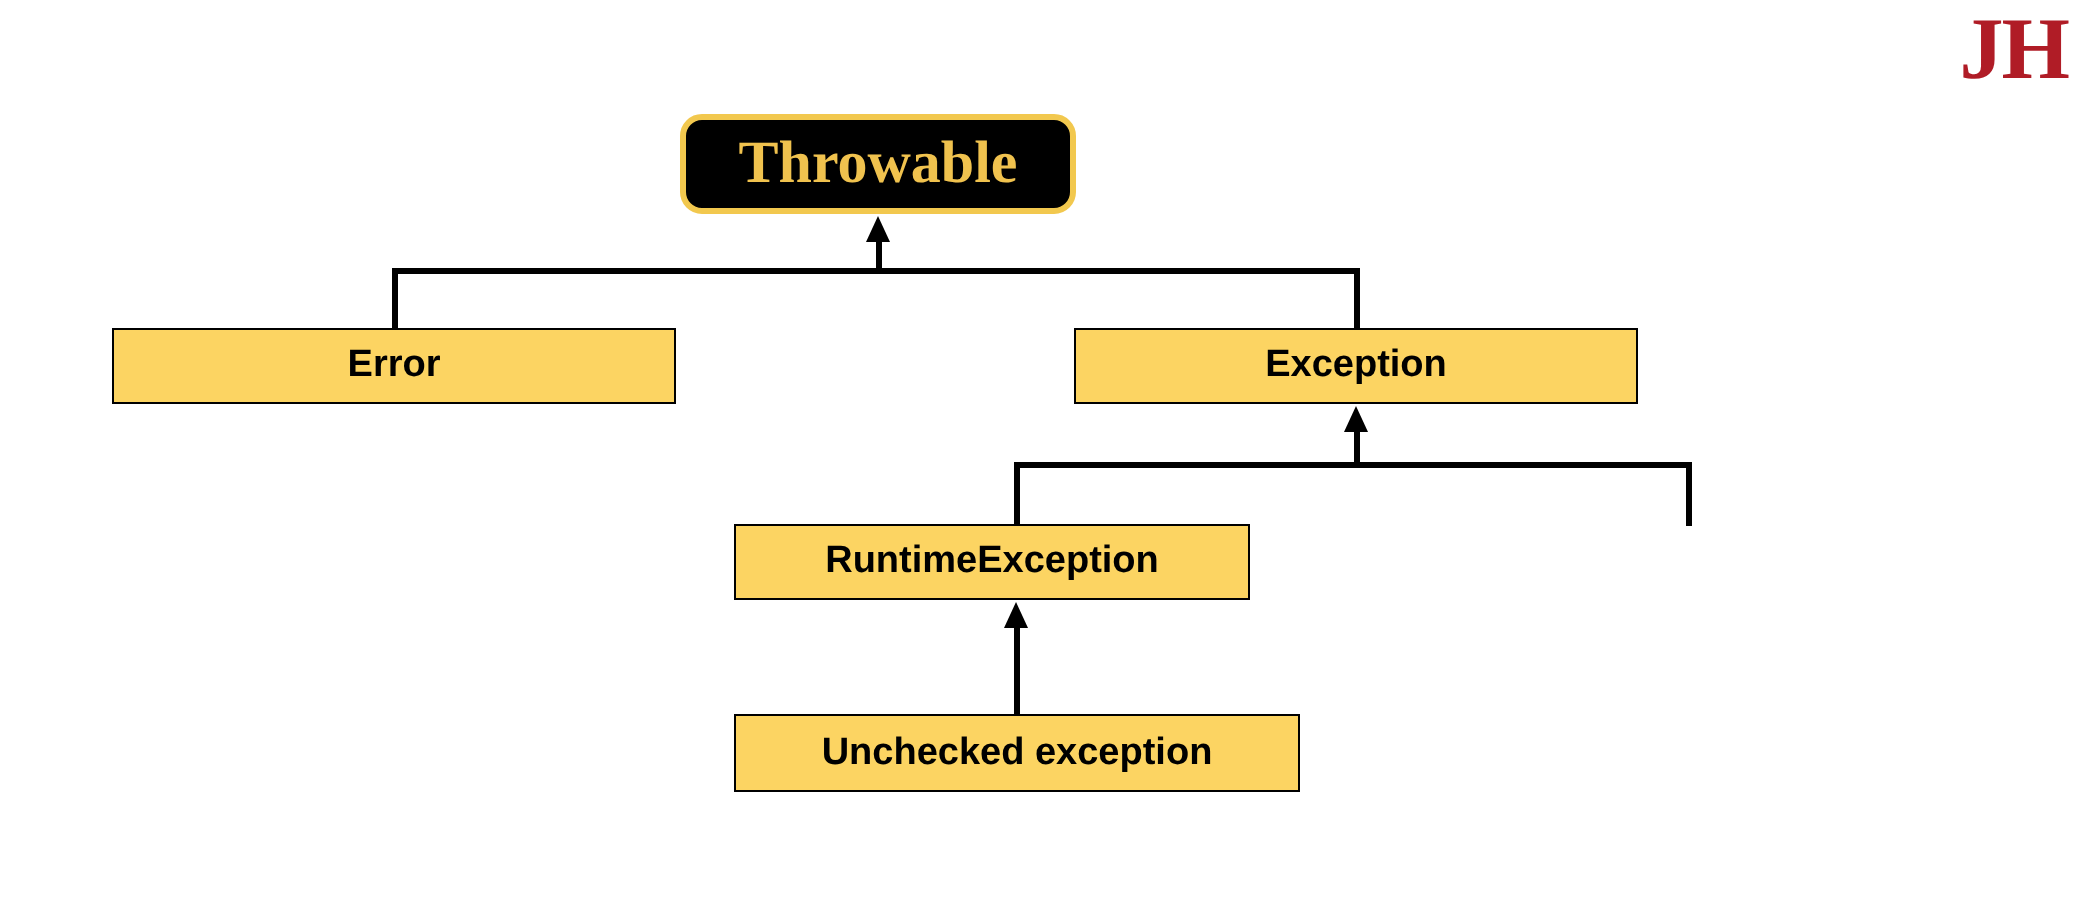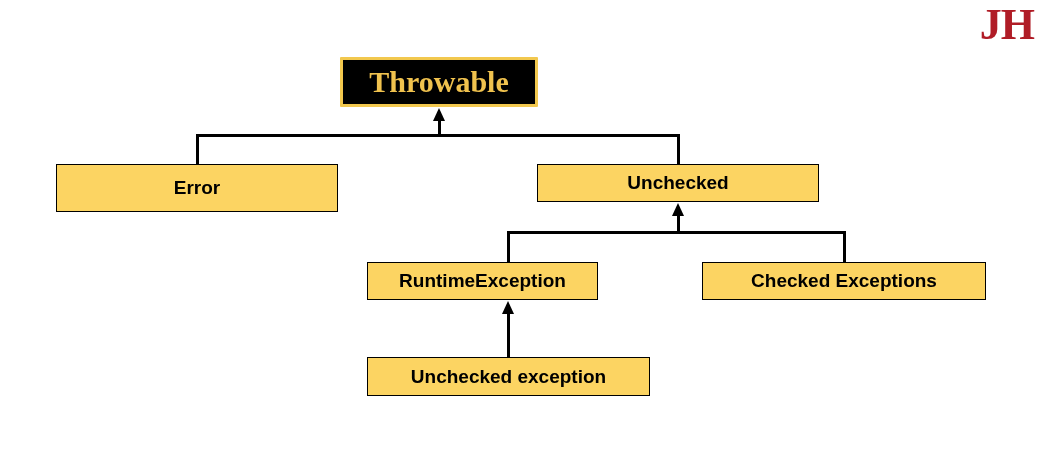--- a/index.html
+++ b/index.html
@@ -42,29 +42,29 @@
     display: flex;
     align-items: center;
     justify-content: center;
     font-weight: bold;
     font-size: 19px;
     text-align: center;
   }
   .node.root {
     background: var(--root-fill);
     border: 3px solid var(--root-border);
-    border-radius: 1px;
+    border-radius: 11px;
     color: var(--root-text);
     font-family: "Liberation Serif", serif;
     font-size: 30px;
   }
   #node-throwable { left: 340px; top: 57px;  width: 198px; height: 50px; }
-  #node-error     { left: 56px;  top: 164px; width: 282px; height: 48px; }
+  #node-error     { left: 56px;  top: 164px; width: 282px; height: 38px; }
   #node-exception { left: 537px; top: 164px; width: 282px; height: 38px; }
-  #node-runtime   { left: 367px; top: 262px; width: 231px; height: 38px; }
+  #node-runtime   { left: 367px; top: 262px; width: 258px; height: 38px; }
   #node-checked   { left: 702px; top: 262px; width: 284px; height: 38px; }
   #node-unchecked { left: 367px; top: 357px; width: 283px; height: 39px; justify-content: center; }
   .edge {
     position: absolute;
     background: var(--connector);
   }
   .arrowhead {
     position: absolute;
     width: 0;
     height: 0;
@@ -95,27 +95,24 @@
 
   <div class="logo">JH</div>
 
   <div class="node root" id="node-throwable">
     <span>Throwable</span>
   </div>
   <div class="node" id="node-error">
     <span>Error</span>
   </div>
   <div class="node" id="node-exception">
-    <span>Unchecked</span>
+    <span>Exception</span>
   </div>
   <div class="node" id="node-runtime">
     <span>RuntimeException</span>
-  </div>
-  <div class="node" id="node-checked">
-    <span>Checked Exceptions</span>
   </div>
   <div class="node" id="node-unchecked">
     <span>Unchecked exception</span>
   </div>
 
   <div class="arrowhead" id="e1-arrowhead"></div>
   <div class="edge" id="e1-stem"></div>
   <div class="edge" id="e1-hline"></div>
   <div class="edge" id="e1-vleft"></div>
   <div class="edge" id="e1-vright"></div>

